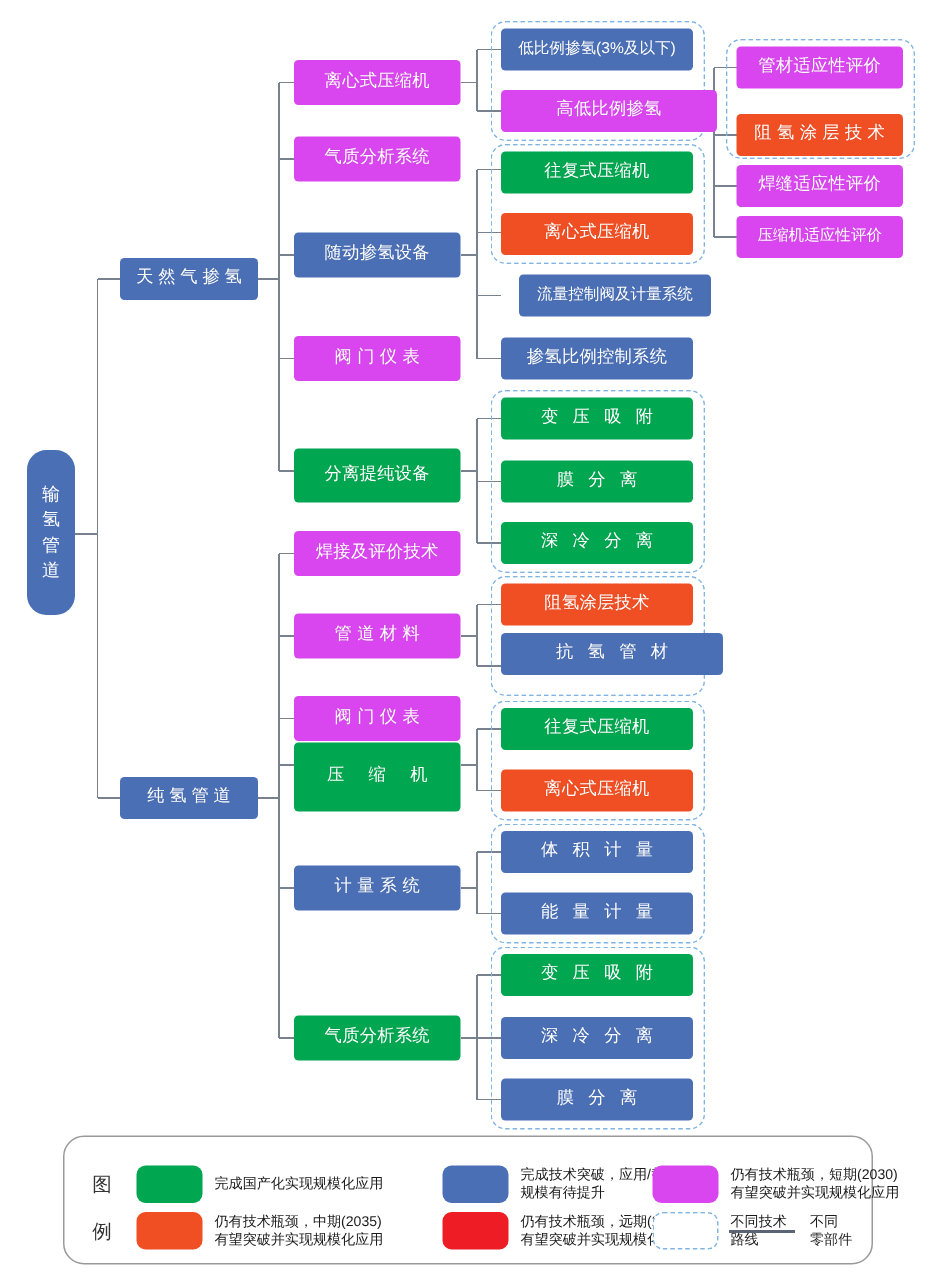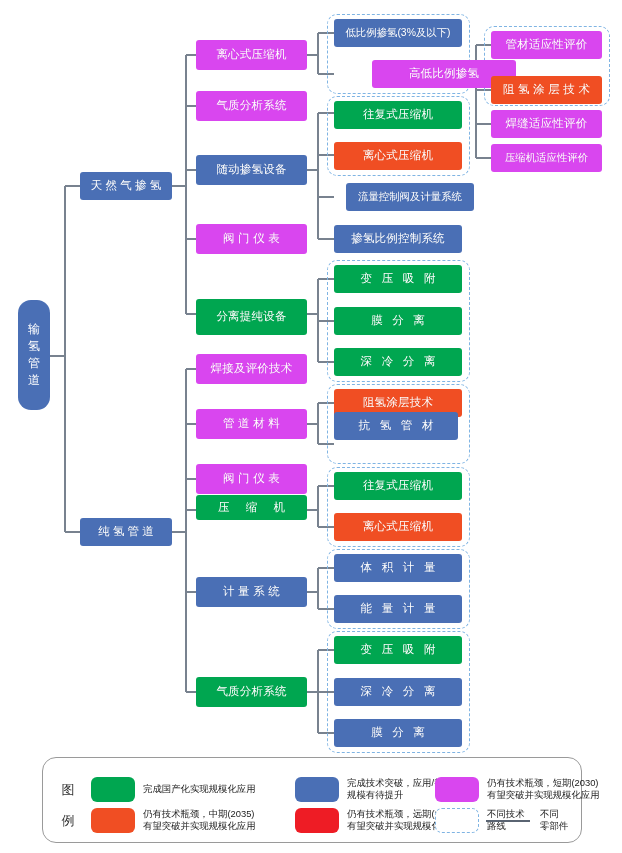--- a/index.html
+++ b/index.html
@@ -163,38 +163,38 @@
 
   <div class="node c-orange" style="left:196px;top:40px;width:111px;height:30px;">离心式压缩机</div>
   <div class="node c-orange" style="left:196px;top:91px;width:111px;height:30px;">气质分析系统</div>
   <div class="node c-blue" style="left:196px;top:155px;width:111px;height:30px;">随动掺氢设备</div>
   <div class="node c-orange" style="left:196px;top:224px;width:111px;height:30px;">阀 门 仪 表</div>
   <div class="node c-green" style="left:196px;top:299px;width:111px;height:36px;">分离提纯设备</div>
 
   <div class="node c-orange" style="left:196px;top:409px;width:111px;height:30px;">管 道 材 料</div>
   <div class="node c-orange" style="left:196px;top:354px;width:111px;height:30px;">焊接及评价技术</div>
   <div class="node c-orange" style="left:196px;top:464px;width:111px;height:30px;">阀 门 仪 表</div>
-  <div class="node c-green sp2" style="left:196px;top:495px;width:111px;height:25px;">压 缩 机</div>
+  <div class="node c-green sp2" style="left:196px;top:495px;width:111px;height:46px;">压 缩 机</div>
   <div class="node c-blue" style="left:196px;top:577px;width:111px;height:30px;">计 量 系 统</div>
   <div class="node c-green" style="left:196px;top:677px;width:111px;height:30px;">气质分析系统</div>
 
   <div class="node c-blue tiny" style="left:334px;top:19px;width:128px;height:28px;">低比例掺氢(3%及以下)</div>
-  <div class="node c-orange" style="left:334px;top:60px;width:144px;height:28px;margin-left:38px;">高低比例掺氢</div>
+  <div class="node c-orange" style="left:334px;top:60px;width:144px;height:28px;">高低比例掺氢</div>
 
   <div class="node c-green" style="left:334px;top:101px;width:128px;height:28px;">往复式压缩机</div>
   <div class="node c-red" style="left:334px;top:142px;width:128px;height:28px;">离心式压缩机</div>
   <div class="node c-blue tiny" style="left:334px;top:183px;width:128px;height:28px;margin-left:12px;">流量控制阀及计量系统</div>
   <div class="node c-blue" style="left:334px;top:225px;width:128px;height:28px;">掺氢比例控制系统</div>
 
   <div class="node c-green sp1" style="left:334px;top:265px;width:128px;height:28px;">变 压 吸 附</div>
   <div class="node c-green sp1" style="left:334px;top:307px;width:128px;height:28px;">膜  分  离</div>
   <div class="node c-green sp1" style="left:334px;top:348px;width:128px;height:28px;">深 冷 分 离</div>
 
   <div class="node c-red" style="left:334px;top:389px;width:128px;height:28px;">阻氢涂层技术</div>
-  <div class="node c-blue sp1" style="left:334px;top:412px;width:124px;height:28px;">抗 氢 管 材</div>
+  <div class="node c-blue sp1" style="left:334px;top:422px;width:148px;height:28px;">抗 氢 管 材</div>
 
   <div class="node c-green" style="left:334px;top:472px;width:128px;height:28px;">往复式压缩机</div>
   <div class="node c-red" style="left:334px;top:513px;width:128px;height:28px;">离心式压缩机</div>
 
   <div class="node c-blue sp1" style="left:334px;top:554px;width:128px;height:28px;">体 积 计 量</div>
   <div class="node c-blue sp1" style="left:334px;top:595px;width:128px;height:28px;">能 量 计 量</div>
 
   <div class="node c-green sp1" style="left:334px;top:636px;width:128px;height:28px;">变 压 吸 附</div>
   <div class="node c-blue sp1" style="left:334px;top:678px;width:128px;height:28px;">深 冷 分 离</div>
   <div class="node c-blue sp1" style="left:334px;top:719px;width:128px;height:28px;">膜  分  离</div>

